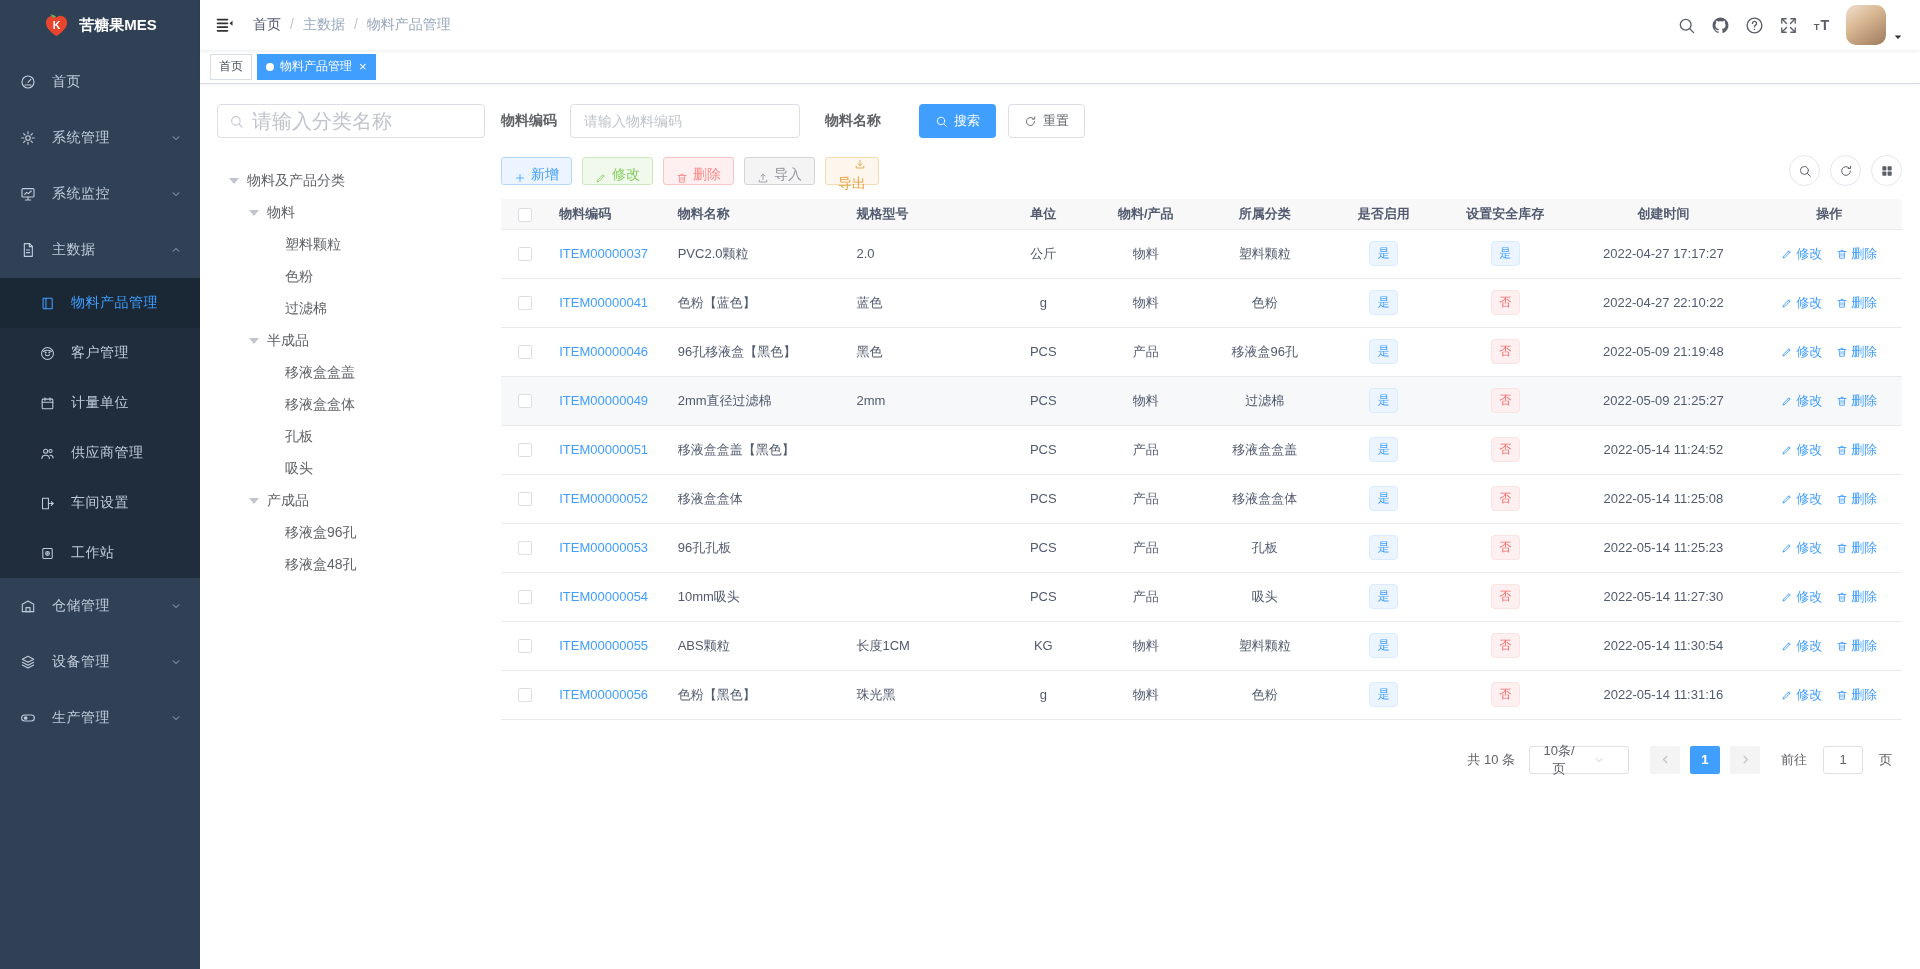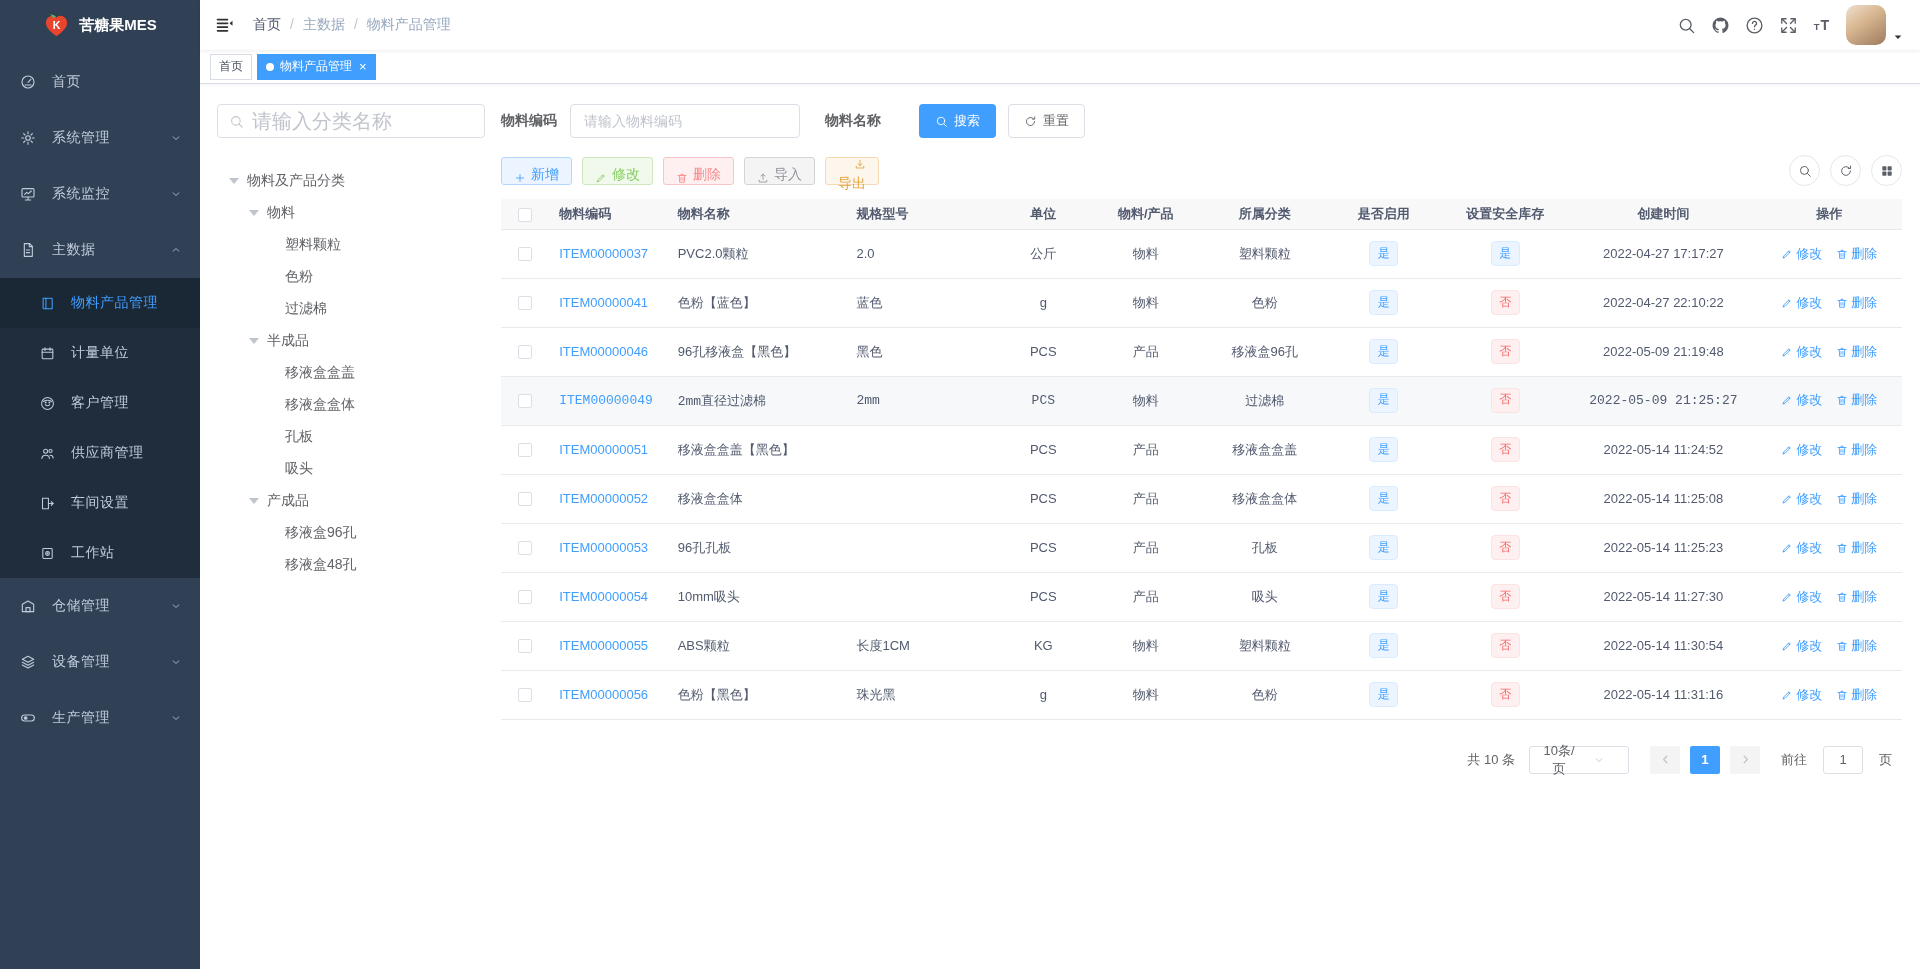--- a/index.html
+++ b/index.html
@@ -79,21 +79,21 @@
   .tb-info    { color:#909399; background:#f4f4f5; border-color:#d3d4d6; }
   .tb-warning { color:#e6a23c; background:#fdf6ec; border-color:#f5dab1;flex-direction:column; }
   .tb-right { margin-left:auto; display:flex; gap:10px; }
   .circle-btn { width:31px; height:31px; border-radius:50%; border:1px solid #e4e7ed; background:#fff; color:#5a5e66; display:flex; align-items:center; justify-content:center; cursor:pointer; }
   .circle-btn .bicon { width:14px; height:14px; }
 
   
   table { width:100%; border-collapse:collapse; table-layout:fixed; font-size:13px; }
   thead th { background:#f8f8f9; color:#515a6e; font-weight:bold; height:30px; padding:0 8px; border-bottom:1px solid #e8eaec; white-space:nowrap; }
   tbody td { height:49px; padding:0 8px; border-bottom:1px solid #e8eaec; color:#515a6e; overflow:hidden; white-space:nowrap; }
-  tbody tr.hovered { background:#f6f8fa;font-family:Liberation Mono, monospace; }
+  tbody tr.hovered { background:#f6f8fa; }
   th.al, td.al { text-align:left; padding-left:10px; }
   th.ac, td.ac { text-align:center; }
   .checkbox { width:14px; height:14px; border:1px solid #dcdfe6; border-radius:2px; background:#fff; display:inline-block; vertical-align:middle; cursor:pointer; }
   .code-link { color:#409eff; cursor:pointer; }
   .badge { display:inline-block; min-width:29px; height:25px; line-height:23px; border-radius:4px; font-size:12px; padding:0 6px; }
   .badge-yes { background:#ecf5ff; color:#409eff; border:1px solid #d9ecff; }
   .badge-no  { background:#fef0f0; color:#f56c6c; border:1px solid #fde2e2; }
   .row-action { color:#409eff; display:inline-flex; align-items:center; gap:3px; margin:0 7px; cursor:pointer; text-decoration:none; }
   .row-action .bicon { width:12px; height:12px; }
 
@@ -188,37 +188,37 @@
               <svg viewBox="0 0 24 24" fill="none" stroke="currentColor" stroke-width="1.7" stroke-linecap="round" stroke-linejoin="round">
                 <path d="M5 3.5h13a1.5 1.5 0 0 1 1.5 1.5v15.5H6.5A1.5 1.5 0 0 1 5 19z"></path>
                 <path d="M9.5 3.5v17"></path>
               </svg>
             </span>
             <span class="mi-label">物料产品管理</span>
           </div>
           <div class="submenu-item">
             <span class="mi-icon">
               <svg viewBox="0 0 24 24" fill="none" stroke="currentColor" stroke-width="1.7" stroke-linecap="round" stroke-linejoin="round">
-                <rect x="3.5" y="5" width="17" height="15.5" rx="1.5"></rect>
-                <path d="M8 3v4M16 3v4M3.5 10h17"></path>
-              </svg>
-            </span>
-            <span class="mi-label">计量单位</span>
-          </div>
-          <div class="submenu-item">
-            <span class="mi-icon">
-              <svg viewBox="0 0 24 24" fill="none" stroke="currentColor" stroke-width="1.7" stroke-linecap="round" stroke-linejoin="round">
                 <circle cx="12" cy="12" r="9.5"></circle>
                 <path d="M8.5 13.8c.8 1.1 2 1.8 3.5 1.8s2.7-.7 3.5-1.8"></path>
                 <circle cx="9" cy="10.3" r="0.8" fill="currentColor"></circle>
                 <circle cx="15" cy="10.3" r="0.8" fill="currentColor"></circle>
                 <path d="M5.5 8.8C7.4 7.4 9.4 6.8 12 6.8s4.6.6 6.5 2"></path>
               </svg>
             </span>
             <span class="mi-label">客户管理</span>
+          </div>
+          <div class="submenu-item">
+            <span class="mi-icon">
+              <svg viewBox="0 0 24 24" fill="none" stroke="currentColor" stroke-width="1.7" stroke-linecap="round" stroke-linejoin="round">
+                <rect x="3.5" y="5" width="17" height="15.5" rx="1.5"></rect>
+                <path d="M8 3v4M16 3v4M3.5 10h17"></path>
+              </svg>
+            </span>
+            <span class="mi-label">计量单位</span>
           </div>
           <div class="submenu-item">
             <span class="mi-icon">
               <svg viewBox="0 0 24 24" fill="none" stroke="currentColor" stroke-width="1.7" stroke-linecap="round" stroke-linejoin="round">
                 <circle cx="9" cy="8.5" r="3.2"></circle>
                 <path d="M3 20c0-3.5 2.7-5.3 6-5.3s6 1.8 6 5.3"></path>
                 <circle cx="16.8" cy="8" r="2.5"></circle>
                 <path d="M16 14.7c2.9 0 5 1.6 5 4.5"></path>
               </svg>
             </span>

